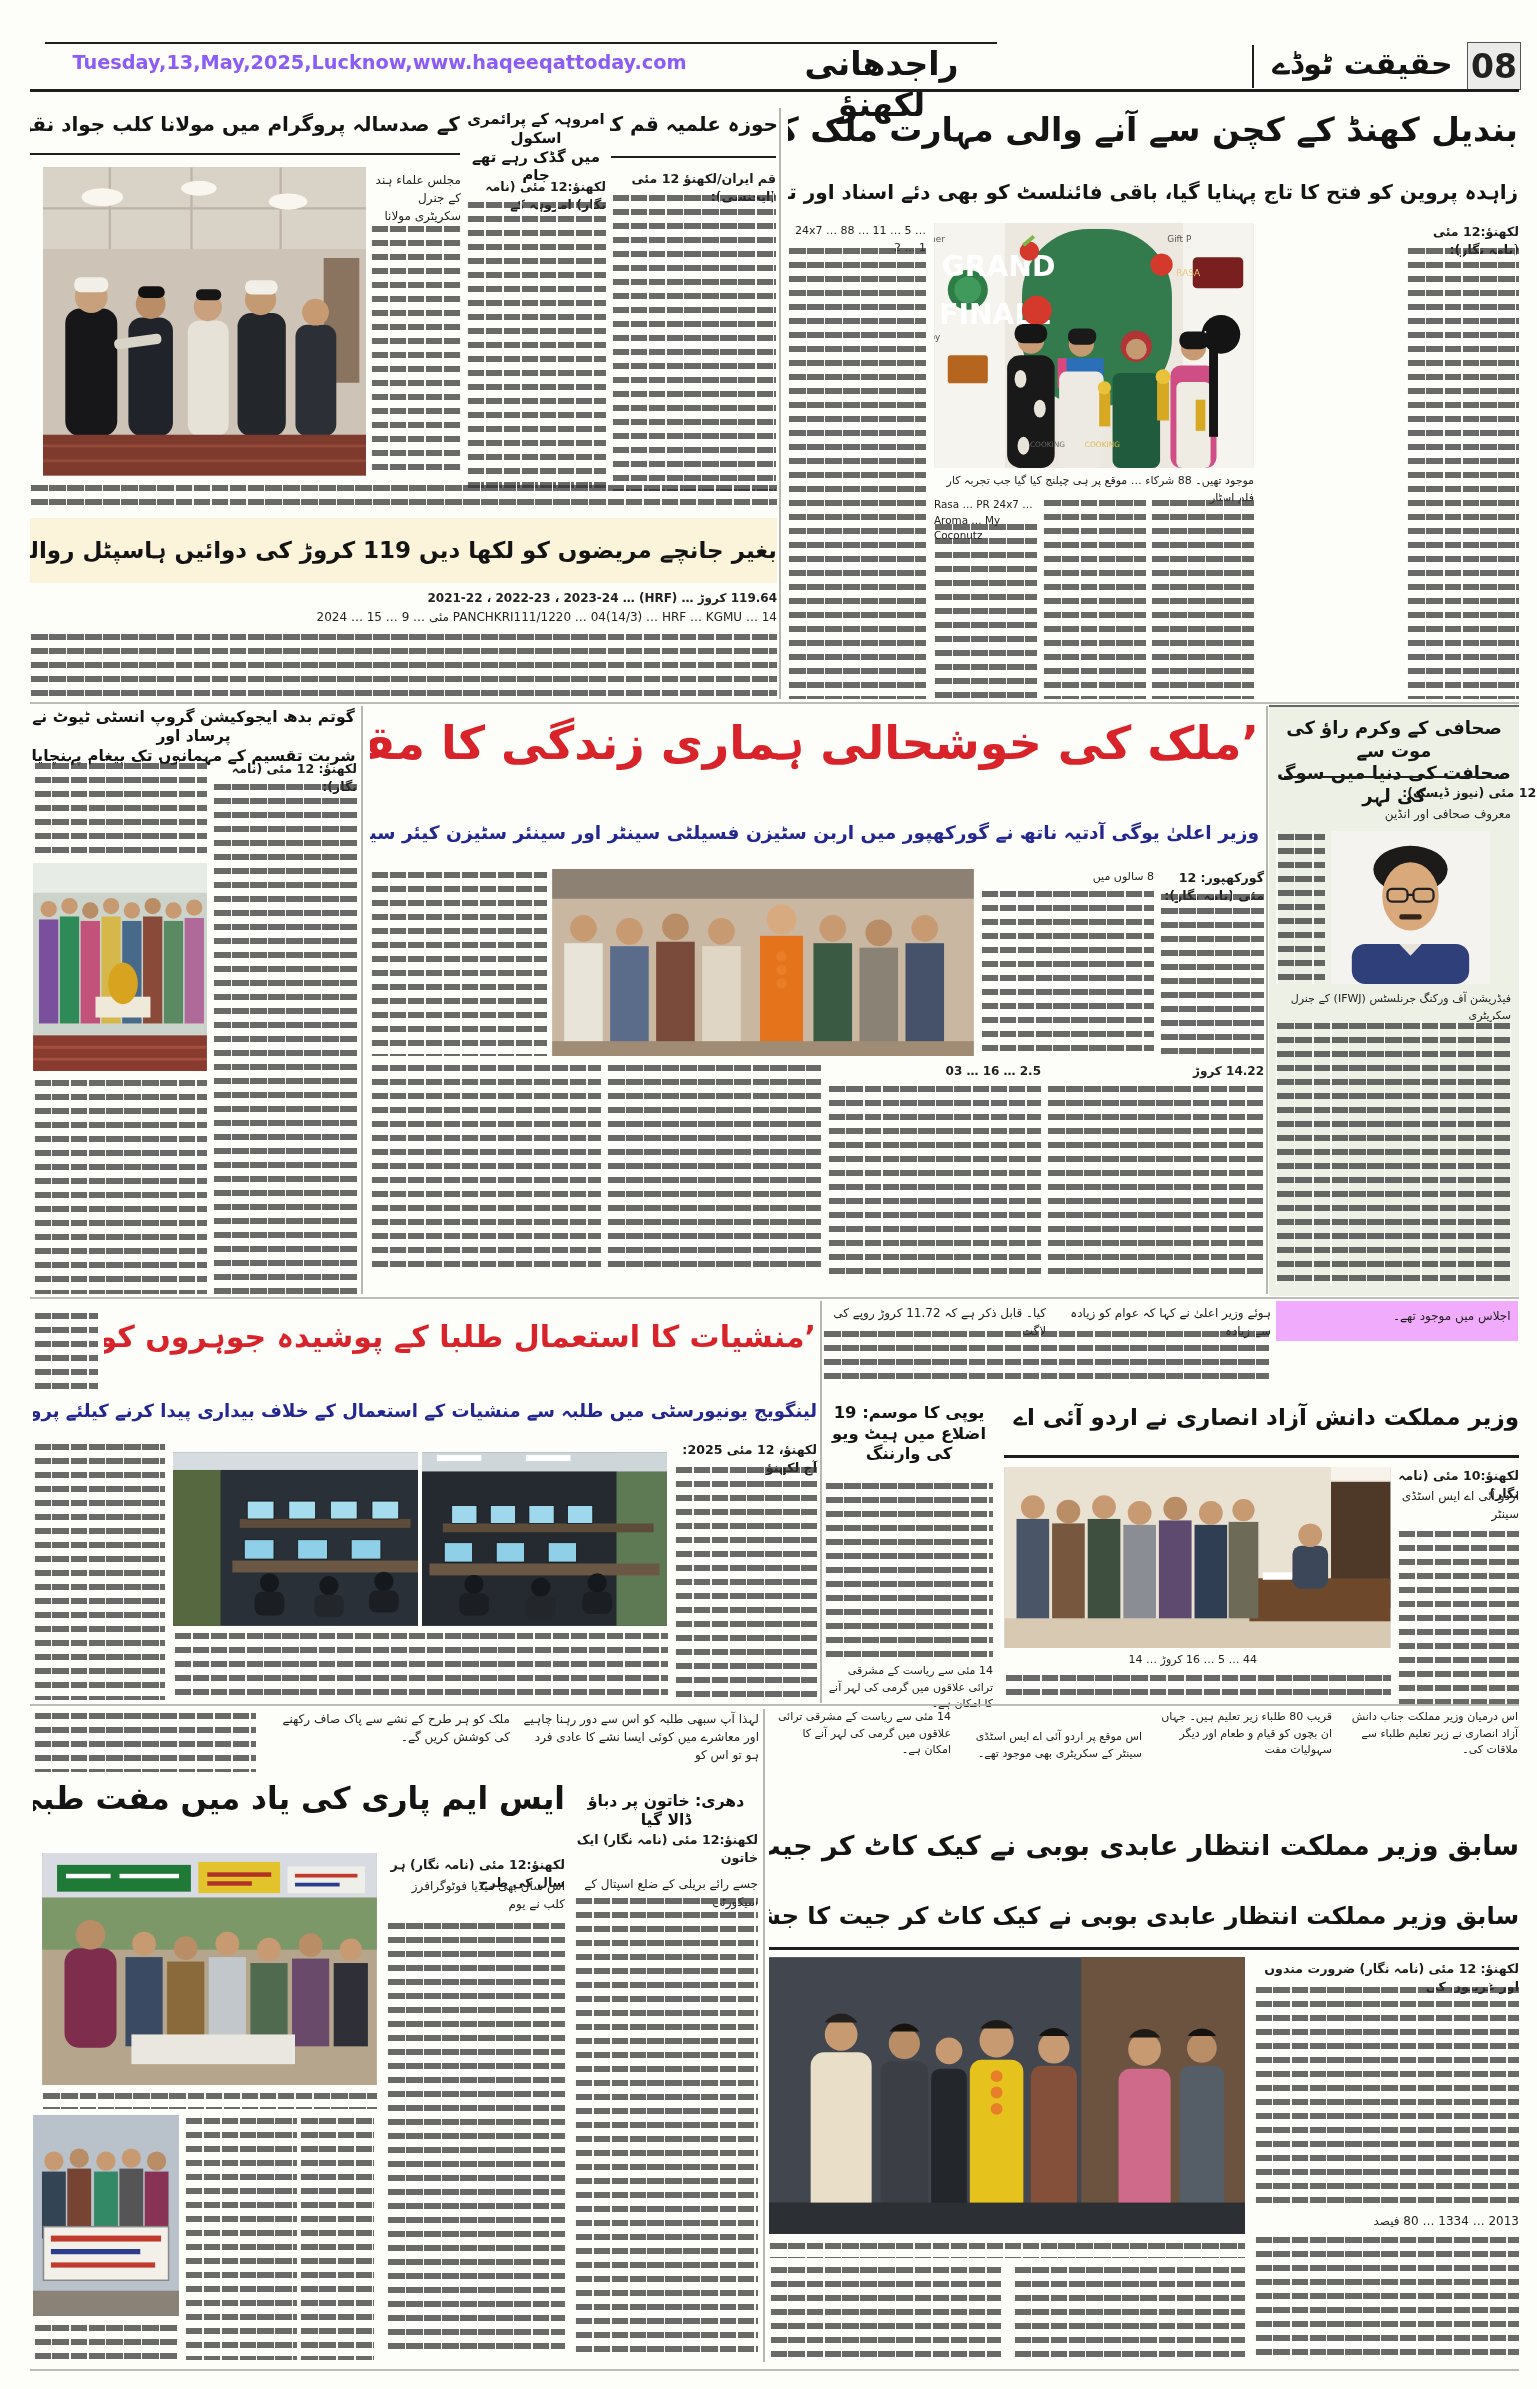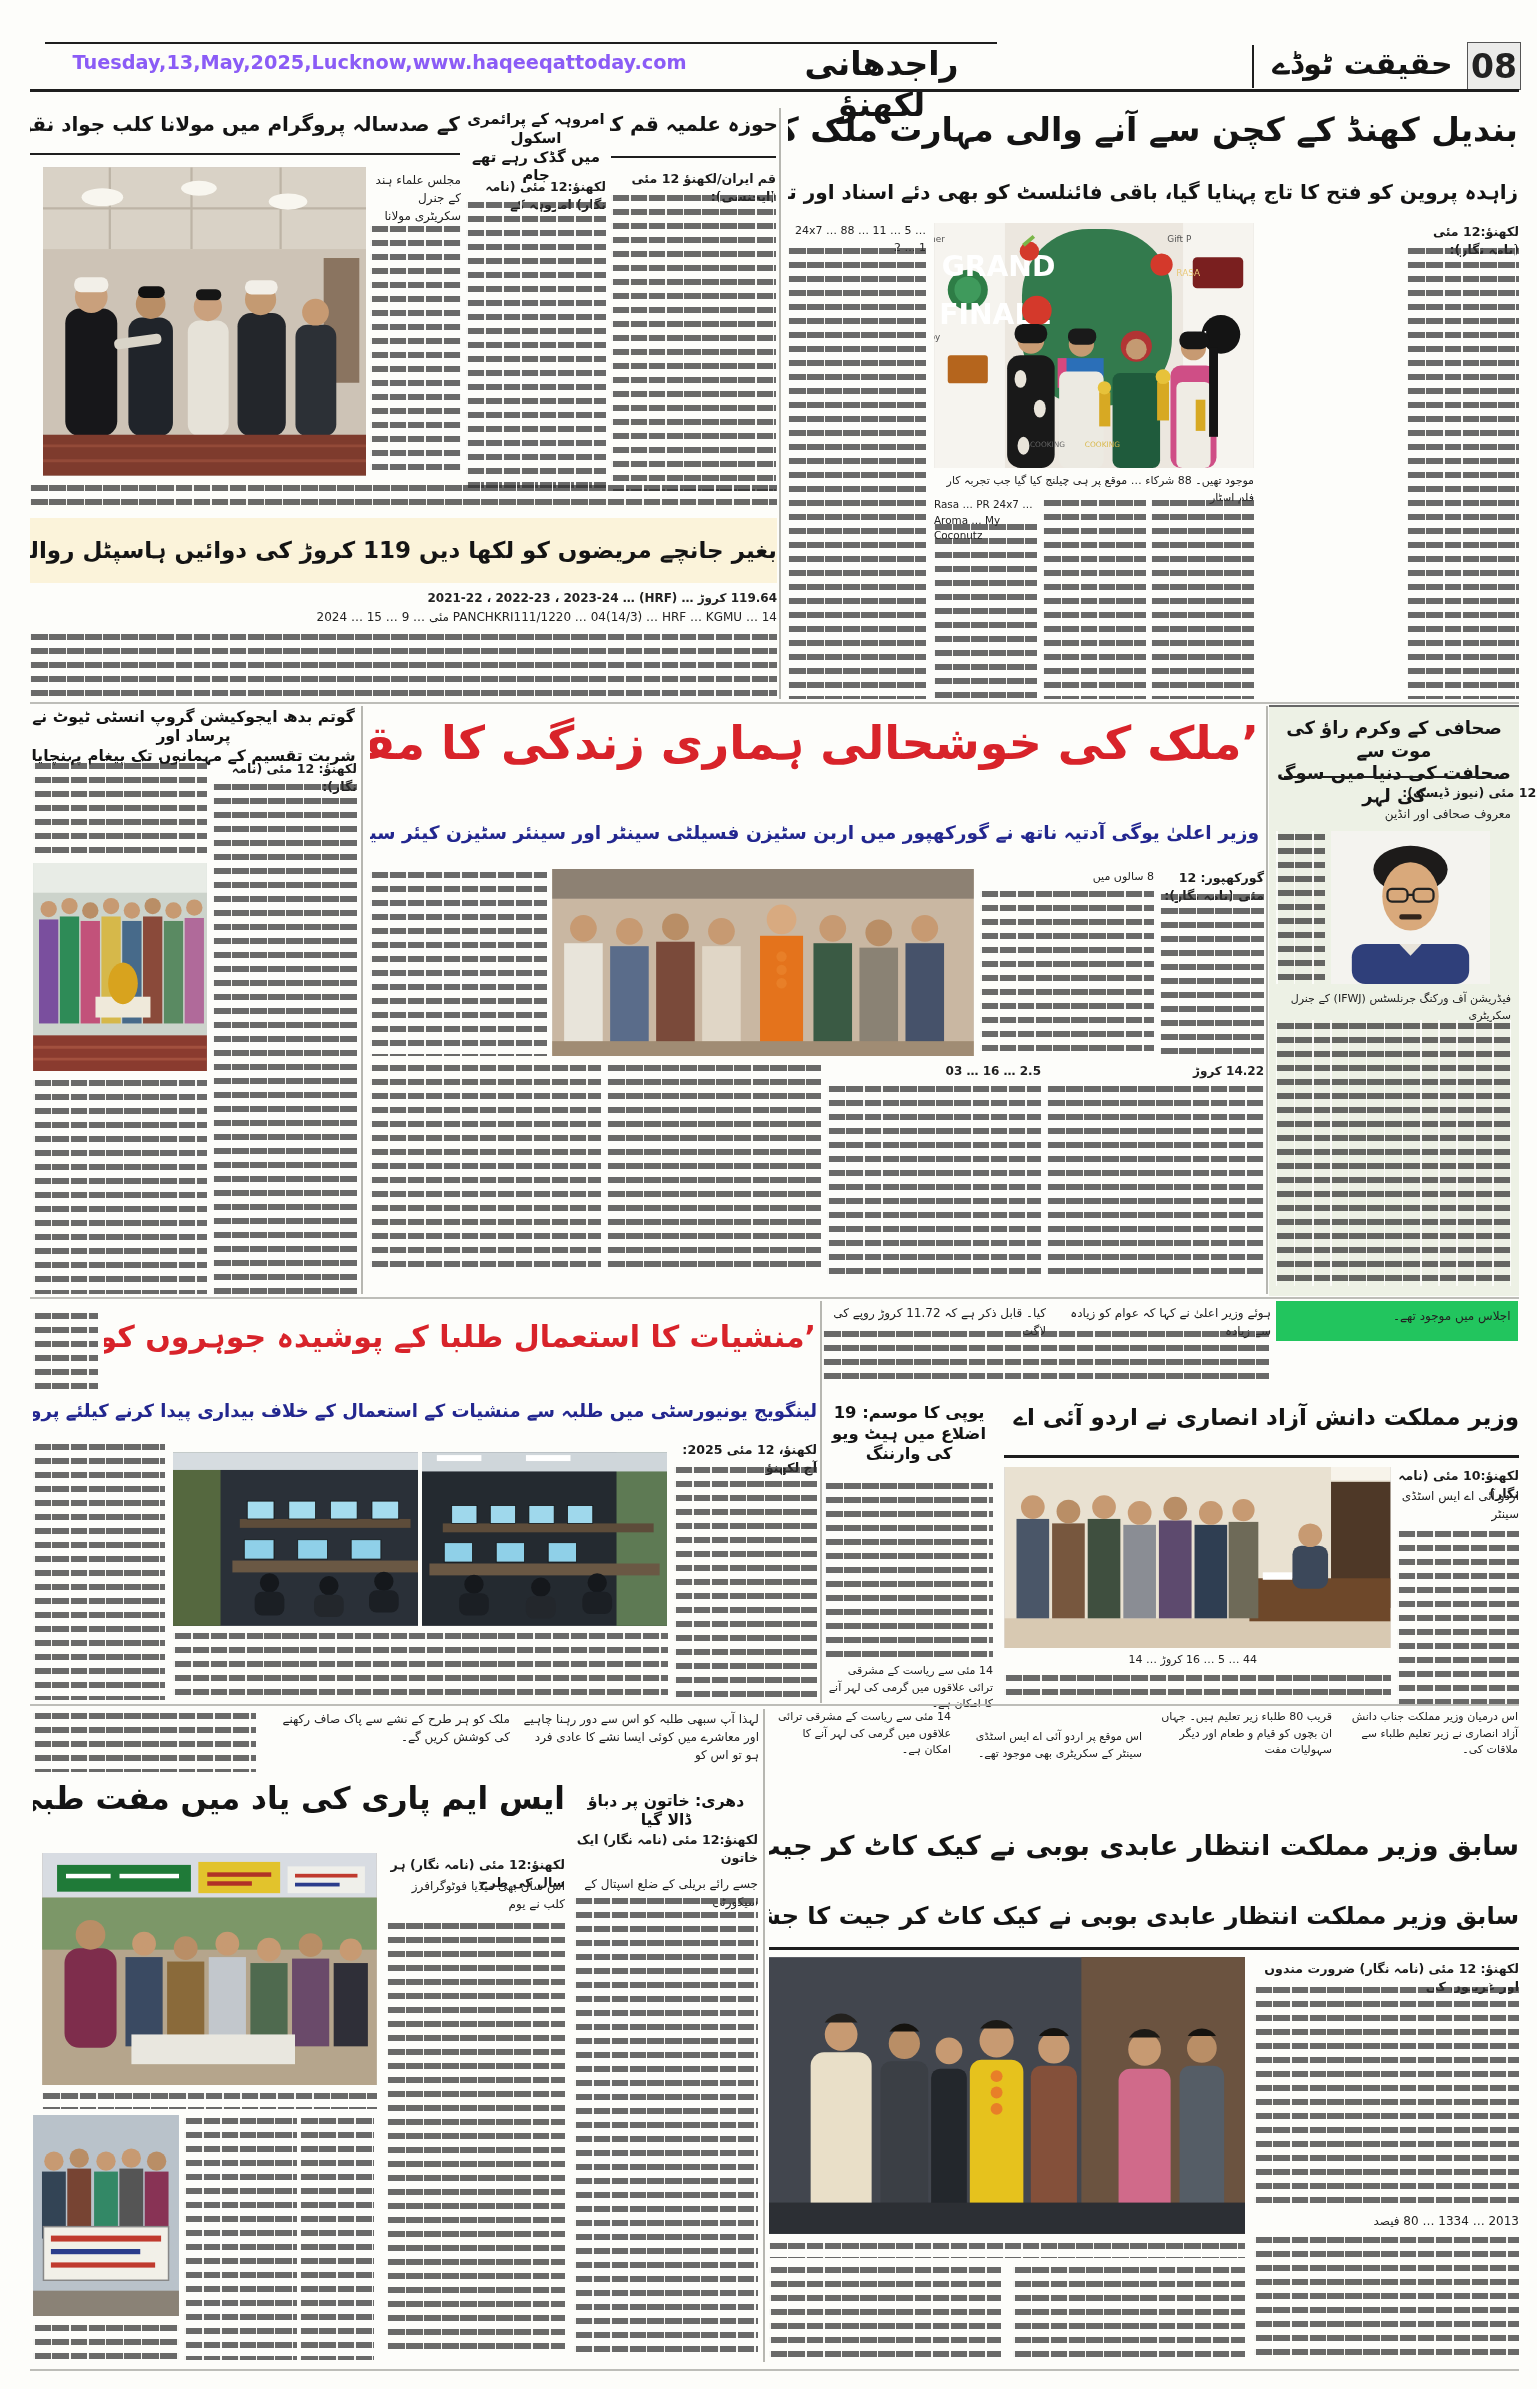--- a/index.html
+++ b/index.html
@@ -340,21 +340,21 @@
       <circle cx="210" cy="180" r="13" fill="#15181c"></circle>
         <rect x="190" y="192" width="40" height="30" rx="10" fill="#23272c"></rect>
       <circle cx="284" cy="174" r="13" fill="#15181c"></circle>
         <rect x="264" y="186" width="40" height="30" rx="10" fill="#1b1f24"></rect>
     </svg>
   </div>
 
   <div class="abs gk" style="left:33px;top:1441px;width:132px;height:259px;"></div>
   <div class="abs gk" style="left:173px;top:1630px;width:495px;height:70px;"></div>
 
-  <div class="abs" style="left:1276px;top:1301px;width:242px;height:40px;background:#22c55e;">
+  <div class="abs" style="left:1276px;top:1301px;width:242px;height:40px;background:#f0abfc;">
     <div class="frag" style="padding:6px 7.4px;">اجلاس میں موجود تھے۔</div>
   </div>
   <div class="abs frag" style="left:823px;top:1304px;width:223px;">کیا۔ قابل ذکر ہے کہ 11.72 کروڑ روپے کی لاگت</div>
   <div class="abs frag" style="left:1055px;top:1304px;width:216px;">ہوئے وزیر اعلیٰ نے کہا کہ عوام کو زیادہ سے زیادہ</div>
   <div class="abs gk" style="left:823px;top:1328px;width:446px;height:52px;"></div>
 
   <div class="abs hl nowrap" style="left:1004px;top:1403px;width:515px;font-size:23px;">وزیر مملکت دانش آزاد انصاری نے اردو آئی اے ایس اسٹڈی سینٹر کا کیا معائنہ</div>
   <div class="abs rule" style="left:1004px;top:1455px;width:515px;height:3px;"></div>
 
   <div class="abs hl" style="left:825px;top:1403px;width:168px;font-size:16.4px;">یوپی کا موسم: 19 اضلاع میں ہیٹ ویو کی وارننگ</div>

